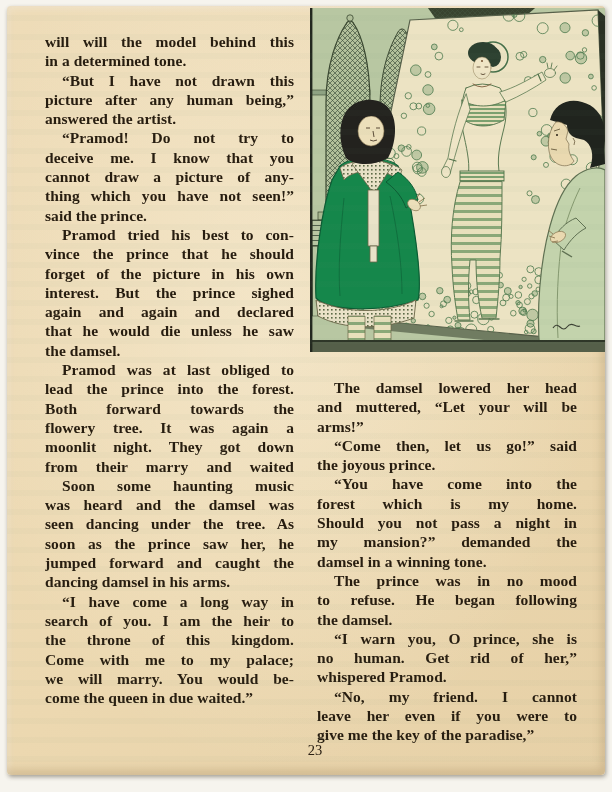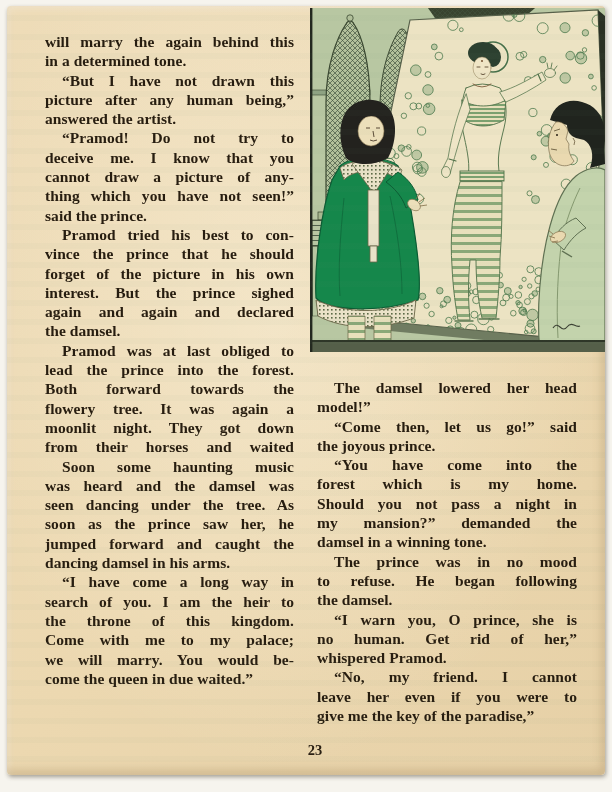--- a/index.html
+++ b/index.html
@@ -32,64 +32,65 @@
   #left-column{left:38px;top:26px;width:249px;}
   #right-column{left:310px;top:372px;width:260px;}
   .line{
     height:19.3px;overflow:hidden;white-space:nowrap;
     text-align:justify;text-align-last:justify;
   }
   .line.last{text-align-last:left;}
   .line.first{text-indent:17px;}
   .page-number{
     position:absolute;left:288px;top:736px;width:40px;
-    text-align:center;font-size:14.5px;font-weight:700;color:#2a2013;
+    text-align:center;font-size:14.5px;font-weight:400;color:#2a2013;
   }
   .illustration{
     position:absolute;left:303px;top:2px;width:295px;height:344px;
   }
   svg{display:block;}
 </style>
 </head>
 <body>
 
 <div class="paper">
 
   <div id="left-column" class="column">
       <div>
-        <div class="line">will marry the again behind this</div>
+        <div class="line">will will the model behind this</div>
         <div class="line last">in a determined tone.</div>
       </div>
       <div>
         <div class="line first">“But I have not drawn this</div>
         <div class="line">picture after any human being,”</div>
         <div class="line last">answered the artist.</div>
       </div>
       <div>
         <div class="line first">“Pramod! Do not try to</div>
         <div class="line">deceive me. I know that you</div>
         <div class="line">cannot draw a picture of any-</div>
         <div class="line">thing which you have not seen!”</div>
         <div class="line last">said the prince.</div>
       </div>
       <div>
         <div class="line first">Pramod tried his best to con-</div>
         <div class="line">vince the prince that he should</div>
         <div class="line">forget of the picture in his own</div>
         <div class="line">interest. But the prince sighed</div>
         <div class="line">again and again and declared</div>
+        <div class="line">that he would die unless he saw</div>
         <div class="line last">the damsel.</div>
       </div>
       <div>
         <div class="line first">Pramod was at last obliged to</div>
         <div class="line">lead the prince into the forest.</div>
         <div class="line">Both forward towards the</div>
         <div class="line">flowery tree. It was again a</div>
         <div class="line">moonlit night. They got down</div>
-        <div class="line">from their horses and waited</div>
+        <div class="line">from their marry and waited</div>
       </div>
       <div>
         <div class="line first">Soon some haunting music</div>
         <div class="line">was heard and the damsel was</div>
         <div class="line">seen dancing under the tree. As</div>
         <div class="line">soon as the prince saw her, he</div>
         <div class="line">jumped forward and caught the</div>
         <div class="line last">dancing damsel in his arms.</div>
       </div>
       <div>
@@ -425,21 +426,22 @@
 
       <rect x="0" y="334" width="295" height="10" fill="#555f49"></rect>
       <rect x="0" y="332" width="295" height="2" fill="#2c3325"></rect>
       <rect x="0" y="0" width="2.4" height="344" fill="#23281f"></rect>
     </svg>
   </div>
 
   <div id="right-column" class="column">
       <div>
         <div class="line first">The damsel lowered her head</div>
-        <div class="line last">model!”</div>
+        <div class="line">and muttered, “Let your will be</div>
+        <div class="line last">arms!”</div>
       </div>
       <div>
         <div class="line first">“Come then, let us go!” said</div>
         <div class="line last">the joyous prince.</div>
       </div>
       <div>
         <div class="line first">“You have come into the</div>
         <div class="line">forest which is my home.</div>
         <div class="line">Should you not pass a night in</div>
         <div class="line">my mansion?” demanded the</div>

